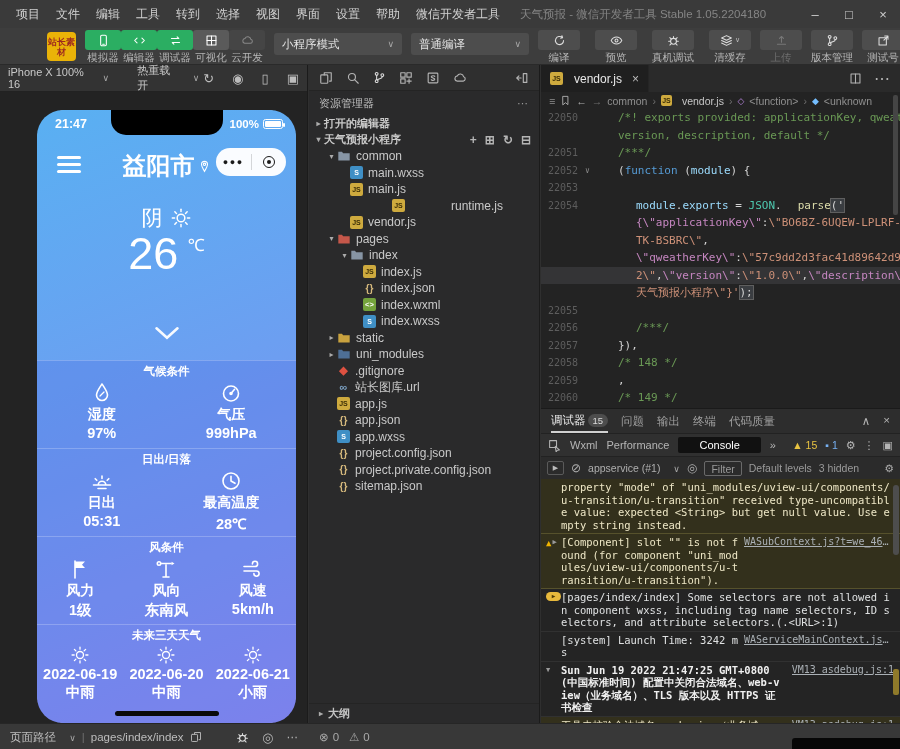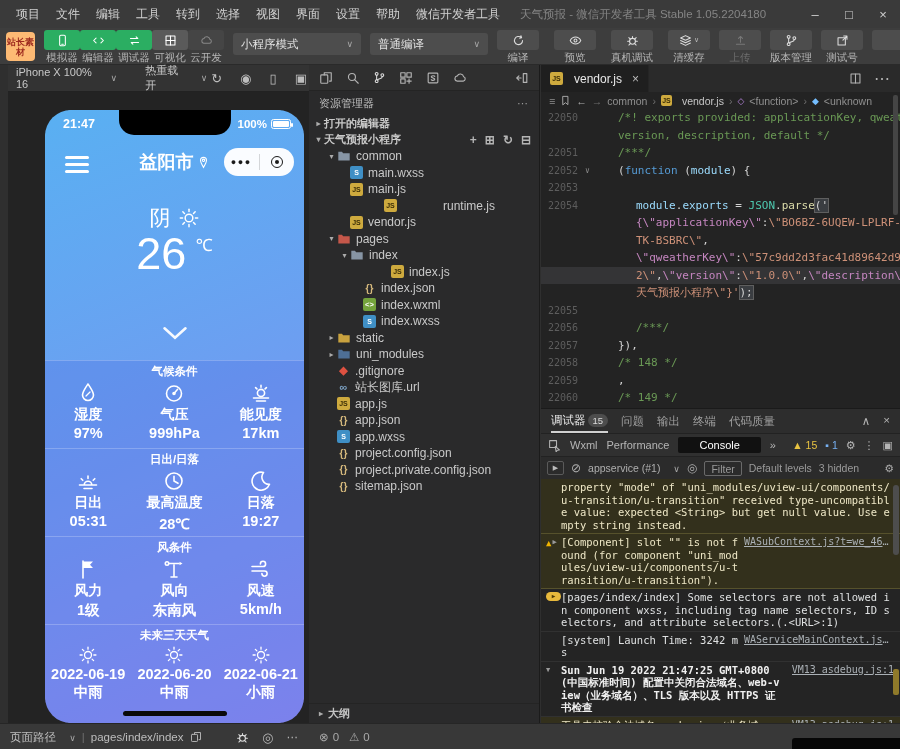--- a/index.html
+++ b/index.html
@@ -8,55 +8,55 @@
   
   #titlebar{position:absolute;left:0;top:0;width:900px;height:28px;background:#3a3a3a;
     display:flex;align-items:center;padding-left:8px;font-size:12px;color:#d2d2d2;}
   .menu{padding:0 8px;cursor:default;}
   #wintitle{margin-left:12px;color:#858585;font-size:11.5px;white-space:nowrap;overflow:hidden;}
   #winctl{margin-left:auto;display:flex;}
   .wc{width:34px;height:28px;display:flex;align-items:center;justify-content:center;font-size:13px;color:#cfcfcf;}
   
   #toolbar{position:absolute;left:0;top:28px;width:900px;height:37px;background:#3d3d3d;
     border-bottom:1px solid #2a2a2a;display:flex;align-items:flex-start;padding:2px 8px 0 6px;gap:9px;}
-  #logo{width:29px;height:29px;margin-top:2px;background:#fdba74;border-radius:4px;color:#9e2b1f;
+  #logo{width:29px;height:29px;margin-top:2px;background:#eab308;border-radius:4px;color:#9e2b1f;
     font-weight:bold;font-size:9px;line-height:10px;display:flex;align-items:center;justify-content:center;
-    text-align:center;flex:none;}
+    text-align:center;flex:none;margin-left:41px;}
   .tb{display:flex;flex-direction:column;align-items:center;gap:1px;font-size:10.5px;color:#b5b5b5;flex:none;}
   .tb .box{width:36px;height:20px;border-radius:3px;display:flex;align-items:center;justify-content:center;color:#fff;}
   .box.green{background:#2bae62;}
   .box.gray{background:#5a5a5a;}
   .box.dis{background:#454545;color:#777;}
   .tb.dis{color:#6e6e6e;}
   .dd{height:22px;margin-top:3px;background:#4d4d4d;border-radius:3px;display:flex;align-items:center;
     justify-content:space-between;padding:0 8px;font-size:11.5px;color:#e2e2e2;flex:none;}
   .caret{color:#a8a8a8;font-size:9px;margin-left:10px;}
   .act .box{background:#4d4d4d;width:42px;}
   #tb-right{margin-left:auto;display:flex;gap:9px;}
   .svgi{display:inline-flex;align-items:center;justify-content:center;line-height:0;}
   .svgi svg{display:block;}
   
-  #sim{position:absolute;left:8px;top:65px;width:308px;height:658px;background:#232323;border-right:1px solid #1b1b1b;}
+  #sim{position:absolute;left:0;top:65px;width:308px;height:658px;background:#232323;border-right:1px solid #1b1b1b;}
   #simbar{height:27px;background:#333;border-bottom:1px solid #222;display:flex;align-items:center;
     padding:0 8px;font-size:11px;color:#c8c8c8;gap:4px;}
   #simbar .ic{margin-left:14px;color:#bdbdbd;font-size:13px;}
   #phoneframe{position:absolute;left:37px;top:45px;width:259px;height:613px;background:#f4f4f4;border-radius:30px;}
   #screen{position:absolute;inset:0;border-radius:26px;overflow:hidden;color:#fff;
     background:linear-gradient(158deg,#59b0f2 0%,#6d9ef1 48%,#8a8df1 100%);}
   #notch{position:absolute;top:0;left:50%;transform:translateX(-50%);width:112px;height:25px;background:#000;
     border-radius:0 0 15px 15px;}
   #pstatus{position:absolute;top:7px;left:18px;right:13px;display:flex;justify-content:space-between;
     font-size:12.5px;font-weight:600;}
   #batt{display:flex;align-items:center;gap:4px;font-size:11.5px;}
   #battshape{width:20px;height:10px;border:1px solid #fff;border-radius:2.5px;padding:1px;position:relative;}
   #battshape i{display:block;height:100%;width:100%;background:#fff;border-radius:1px;}
   #battshape:after{content:"";position:absolute;right:-3px;top:2.5px;width:2px;height:4px;background:#fff;border-radius:1px;}
   #burger{position:absolute;top:46px;left:20px;width:24px;}
   #burger i{display:block;height:2.6px;background:#fff;border-radius:2px;margin-bottom:4.5px;}
-  #ptitle{position:absolute;top:40px;left:0;width:100%;text-align:center;font-size:18px;font-weight:bold;
+  #ptitle{position:absolute;top:40px;left:0;width:100%;text-align:center;font-size:24px;font-weight:bold;
     display:flex;justify-content:center;align-items:center;gap:3px;}
   #capsule{position:absolute;top:38px;right:10px;width:70px;height:28px;background:rgba(255,255,255,.97);
     border-radius:14px;display:flex;align-items:center;color:#222;}
   #capsule .dots{flex:1;text-align:center;font-size:9px;letter-spacing:1.5px;color:#1a1a1a;font-weight:bold;}
   #capsule .div{width:1px;height:16px;background:rgba(0,0,0,.15);}
   #capsule .tgt{flex:1;display:flex;justify-content:center;}
   #capsule .tgt i{width:12px;height:12px;border:1.6px solid #1a1a1a;border-radius:50%;display:flex;
     align-items:center;justify-content:center;}
   #capsule .tgt i b{width:4px;height:4px;background:#1a1a1a;border-radius:50%;}
   #cond{position:absolute;top:94px;left:0;width:100%;display:flex;justify-content:center;align-items:center;
@@ -114,21 +114,21 @@
   #code{position:absolute;top:44px;left:0;right:0;bottom:0;font-family:"DejaVu Sans Mono",monospace;
     font-size:11px;overflow:hidden;}
   .cline{display:flex;height:17.5px;line-height:17.5px;white-space:pre;}
   .cline.hl{background:#343436;}
   .gut{width:44px;flex:none;text-align:right;padding-right:7px;color:#5d5d5d;font-size:10px;}
   .fold{width:11px;flex:none;color:#8a8a8a;font-size:8px;}
   .ct{flex:1;overflow:hidden;}
   .ind1{padding-left:22px;}
   .ind2{padding-left:40px;}
   .tk-cmt{color:#6a9955;}.tk-kw{color:#569cd6;}.tk-var{color:#9cdcfe;}.tk-cls{color:#4ec9b0;}
-  .tk-fn{color:#dcdcaa;}.tk-str{color:#ce9178;}.tk-prop{color:#c586c0;}.tk-pln{color:#d4d4d4;}
+  .tk-fn{color:#dcdcaa;margin-left:16px;}.tk-str{color:#ce9178;}.tk-prop{color:#c586c0;}.tk-pln{color:#d4d4d4;}
   .bm{background:#3a3d41;outline:1px solid #5f5f5f;}
   #edscroll{position:absolute;right:2px;top:30px;width:5px;height:120px;background:#454545;border-radius:2px;}
   
   #debug{position:absolute;left:541px;top:408px;width:359px;height:315px;background:#262626;
     border-top:1px solid #1a1a1a;display:flex;flex-direction:column;}
   #dtabs{height:24px;background:#2d2d2d;display:flex;align-items:center;gap:13px;padding:0 10px;
     font-size:11.5px;color:#9f9f9f;flex:none;}
   #dtabs .active{color:#ececec;border-bottom:2px solid #d0d0d0;height:24px;display:flex;align-items:center;}
   .badge{background:#4d4d4d;color:#ddd;border-radius:8px;font-size:9.5px;padding:1px 5px;margin-left:2px;}
   #dtabs .right{margin-left:auto;display:flex;gap:13px;color:#b5b5b5;}
@@ -438,30 +438,20 @@
                 <span class="svgi">
                   <svg width="24" height="24" viewBox="0 0 24 24" fill="none" stroke="#fff" stroke-width="1.6" stroke-linecap="round" stroke-linejoin="round">
                     <circle cx="12" cy="12.5" r="7.5"></circle>
                     <path d="M12 12.5l3.6-4.2"></path>
                     <circle cx="12" cy="12.5" r="1" fill="#fff"></circle>
                   </svg>
                 </span>
                 <div class="lb">气压</div>
                 <div class="vl">999hPa</div>
               </div>
-              <div class="cell">
-                <span class="svgi">
-                  <svg width="24" height="24" viewBox="0 0 24 24" fill="none" stroke="#fff" stroke-width="1.6" stroke-linecap="round" stroke-linejoin="round">
-                    <circle cx="12" cy="12" r="3.6"></circle>
-                    <path d="M12 6.2V4.4M7.9 7.9 6.6 6.6M16.1 7.9l1.3-1.3M4.5 17h15M7.5 20h9"></path>
-                  </svg>
-                </span>
-                <div class="lb">能见度</div>
-                <div class="vl">17km</div>
-              </div>
             </div>
           </div>
           <div class="sec">
             <div class="st">日出/日落</div>
             <div class="grid">
               <div class="cell">
                 <span class="svgi">
                   <svg width="24" height="24" viewBox="0 0 24 24" fill="none" stroke="#fff" stroke-width="1.6" stroke-linecap="round" stroke-linejoin="round">
                     <path d="M8.2 16a3.8 3.8 0 0 1 7.6 0M12 9.5V7M6.8 11.3 5.2 9.7M17.2 11.3l1.6-1.6M3.5 16h17M8 19.5h8"></path>
                   </svg>
@@ -471,29 +461,20 @@
               </div>
               <div class="cell">
                 <span class="svgi">
                   <svg width="24" height="24" viewBox="0 0 24 24" fill="none" stroke="#fff" stroke-width="1.6" stroke-linecap="round" stroke-linejoin="round">
                     <circle cx="12" cy="12" r="8"></circle>
                     <path d="M12 7.3V12l4 2.3"></path>
                   </svg>
                 </span>
                 <div class="lb">最高温度</div>
                 <div class="vl">28℃</div>
-              </div>
-              <div class="cell">
-                <span class="svgi">
-                  <svg width="24" height="24" viewBox="0 0 24 24" fill="none" stroke="#fff" stroke-width="1.6" stroke-linecap="round" stroke-linejoin="round">
-                    <path d="M14.5 3.5a9 9 0 1 0 6 11.8A7.3 7.3 0 0 1 14.5 3.5z"></path>
-                  </svg>
-                </span>
-                <div class="lb">日落</div>
-                <div class="vl">19:27</div>
               </div>
             </div>
           </div>
           <div class="sec">
             <div class="st">风条件</div>
             <div class="grid">
               <div class="cell">
                 <span class="svgi">
                   <svg width="24" height="24" viewBox="0 0 24 24" fill="none" stroke="#fff" stroke-width="1.6" stroke-linecap="round" stroke-linejoin="round">
                     <path d="M7 21V4"></path>
@@ -666,21 +647,21 @@
       <div class="xrow" style="padding-left: 30px;">
         <span class="arr"></span>
         <span class="fi wxss">S</span>
         <span>main.wxss</span>
       </div>
       <div class="xrow" style="padding-left: 30px;">
         <span class="arr"></span>
         <span class="fi js">JS</span>
         <span>main.js</span>
       </div>
-      <div class="xrow" style="padding-left: 23px; gap: 41px;">
+      <div class="xrow" style="padding-left: 31px; gap: 41px;">
         <span class="arr"></span>
         <span class="fi js">JS</span>
         <span>runtime.js</span>
       </div>
       <div class="xrow" style="padding-left: 30px;">
         <span class="arr"></span>
         <span class="fi js">JS</span>
         <span>vendor.js</span>
       </div>
       <div class="xrow" style="padding-left: 17px;">
@@ -694,21 +675,21 @@
       </div>
       <div class="xrow" style="padding-left: 30px;">
         <span class="arr">▾</span>
         <span class="svgi" style="margin-right: 5px;">
           <svg width="14" height="14" viewBox="0 0 16 16">
             <path d="M1.5 3h4.2L7 4.8h7.5V13h-13z" fill="#8795a5"></path>
           </svg>
         </span>
         <span>index</span>
       </div>
-      <div class="xrow" style="padding-left: 43px; margin-left: 28px;">
+      <div class="xrow" style="padding-left: 43px;">
         <span class="arr"></span>
         <span class="fi js">JS</span>
         <span>index.js</span>
       </div>
       <div class="xrow" style="padding-left: 43px;">
         <span class="arr"></span>
         <span class="fi json">{}</span>
         <span>index.json</span>
       </div>
       <div class="xrow" style="padding-left: 43px;">

